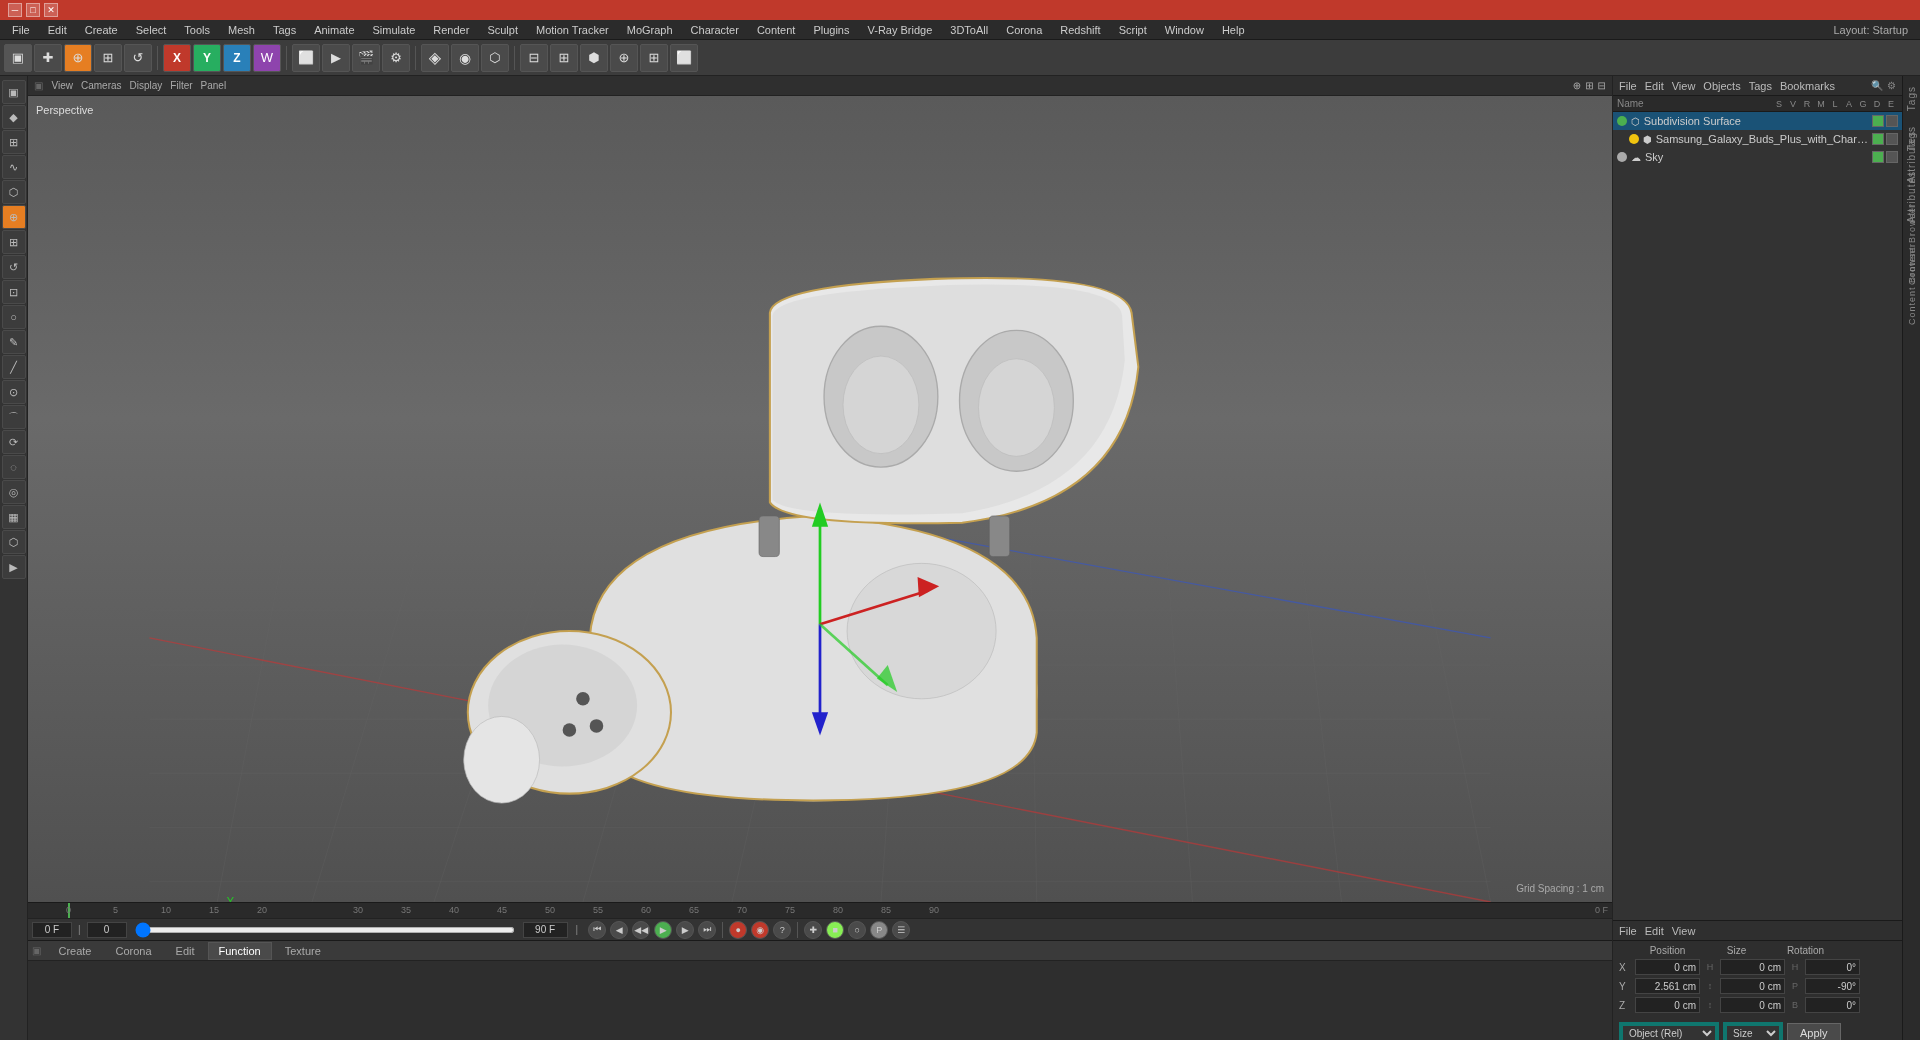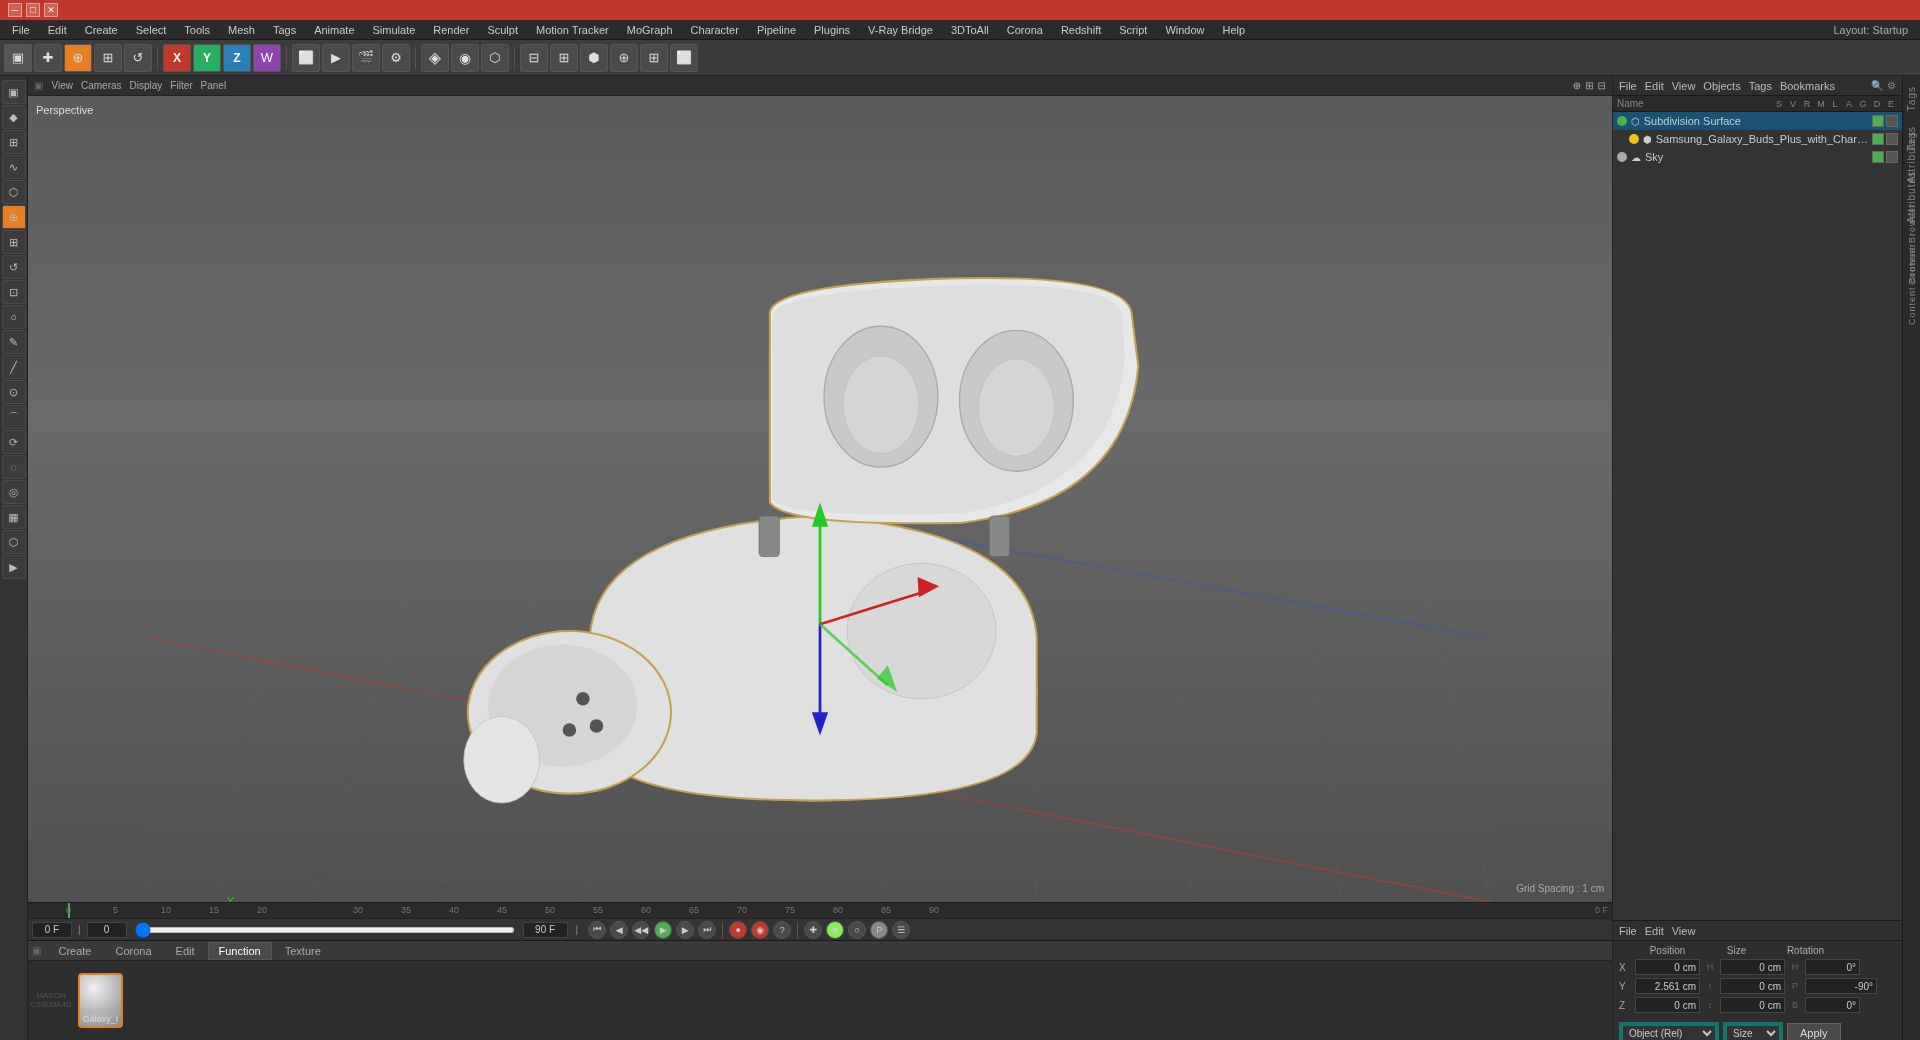--- a/index.html
+++ b/index.html
@@ -431,21 +431,21 @@
   <span class="menu-item">Tools</span>
   <span class="menu-item">Mesh</span>
   <span class="menu-item">Tags</span>
   <span class="menu-item">Animate</span>
   <span class="menu-item">Simulate</span>
   <span class="menu-item">Render</span>
   <span class="menu-item">Sculpt</span>
   <span class="menu-item">Motion Tracker</span>
   <span class="menu-item">MoGraph</span>
   <span class="menu-item">Character</span>
-  <span class="menu-item">Pipeline</span>
+  <span class="menu-item">Content</span>
   <span class="menu-item">Plugins</span>
   <span class="menu-item">V-Ray Bridge</span>
   <span class="menu-item">3DToAll</span>
   <span class="menu-item">Corona</span>
   <span class="menu-item">Redshift</span>
   <span class="menu-item">Script</span>
   <span class="menu-item">Window</span>
   <span class="menu-item">Help</span>
   <span id="layout-label">Layout: <span>Startup</span></span>
 </div>
@@ -667,31 +667,20 @@
 
     <div id="bottom-panel">
       <div id="bottom-panel-tabs">
         <span style="font-size:10px;color:#666;margin-right:4px;">▣</span>
         <div class="bottom-tab">Create</div>
         <div class="bottom-tab">Corona</div>
         <div class="bottom-tab">Edit</div>
         <div class="bottom-tab active">Function</div>
         <div class="bottom-tab">Texture</div>
       </div>
-      <div id="bottom-panel-content">
-
-        <div style="display:flex;flex-direction:column;align-items:center;justify-content:center;width:30px;margin-right:4px;">
-          <div style="font-size:8px;color:#555;line-height:1.1;text-align:center;">MAXON<br>CINEMA4D</div>
-        </div>
-
-        <div class="material-swatch">
-          <div style="width:100%;height:38px;background:radial-gradient(circle at 35% 35%, #f0f0f0, #999);border-radius:3px 3px 0 0;"></div>
-          <div class="material-swatch-label">Galaxy_I</div>
-        </div>
-      </div>
     </div>
 
 
   </div>
 
   <div id="right-panel">
 
     <div id="right-top">
       <span class="right-menu">File</span>
       <span class="right-menu">Edit</span>
@@ -783,21 +772,21 @@
           <span style="width:12px;font-size:9px;color:#666;text-align:center;">H</span>
           <input class="coords-input" value="0°" style="width: 55px;">
         </div>
 
         <div class="coords-row">
           <div class="coords-label">Y</div>
           <input class="coords-input" value="2.561 cm" style="width: 65px;">
           <span style="width:12px;font-size:9px;color:#666;text-align:center;">↕</span>
           <input class="coords-input" value="0 cm" style="width: 65px;">
           <span style="width:12px;font-size:9px;color:#666;text-align:center;">P</span>
-          <input class="coords-input" value="-90°" style="width: 72px;">
+          <input class="coords-input" value="-90°" style="width: 55px;">
         </div>
 
         <div class="coords-row">
           <div class="coords-label">Z</div>
           <input class="coords-input" value="0 cm" style="width: 65px;">
           <span style="width:12px;font-size:9px;color:#666;text-align:center;">↕</span>
           <input class="coords-input" value="0 cm" style="width: 65px;">
           <span style="width:12px;font-size:9px;color:#666;text-align:center;">B</span>
           <input class="coords-input" value="0°" style="width: 55px;">
         </div>

